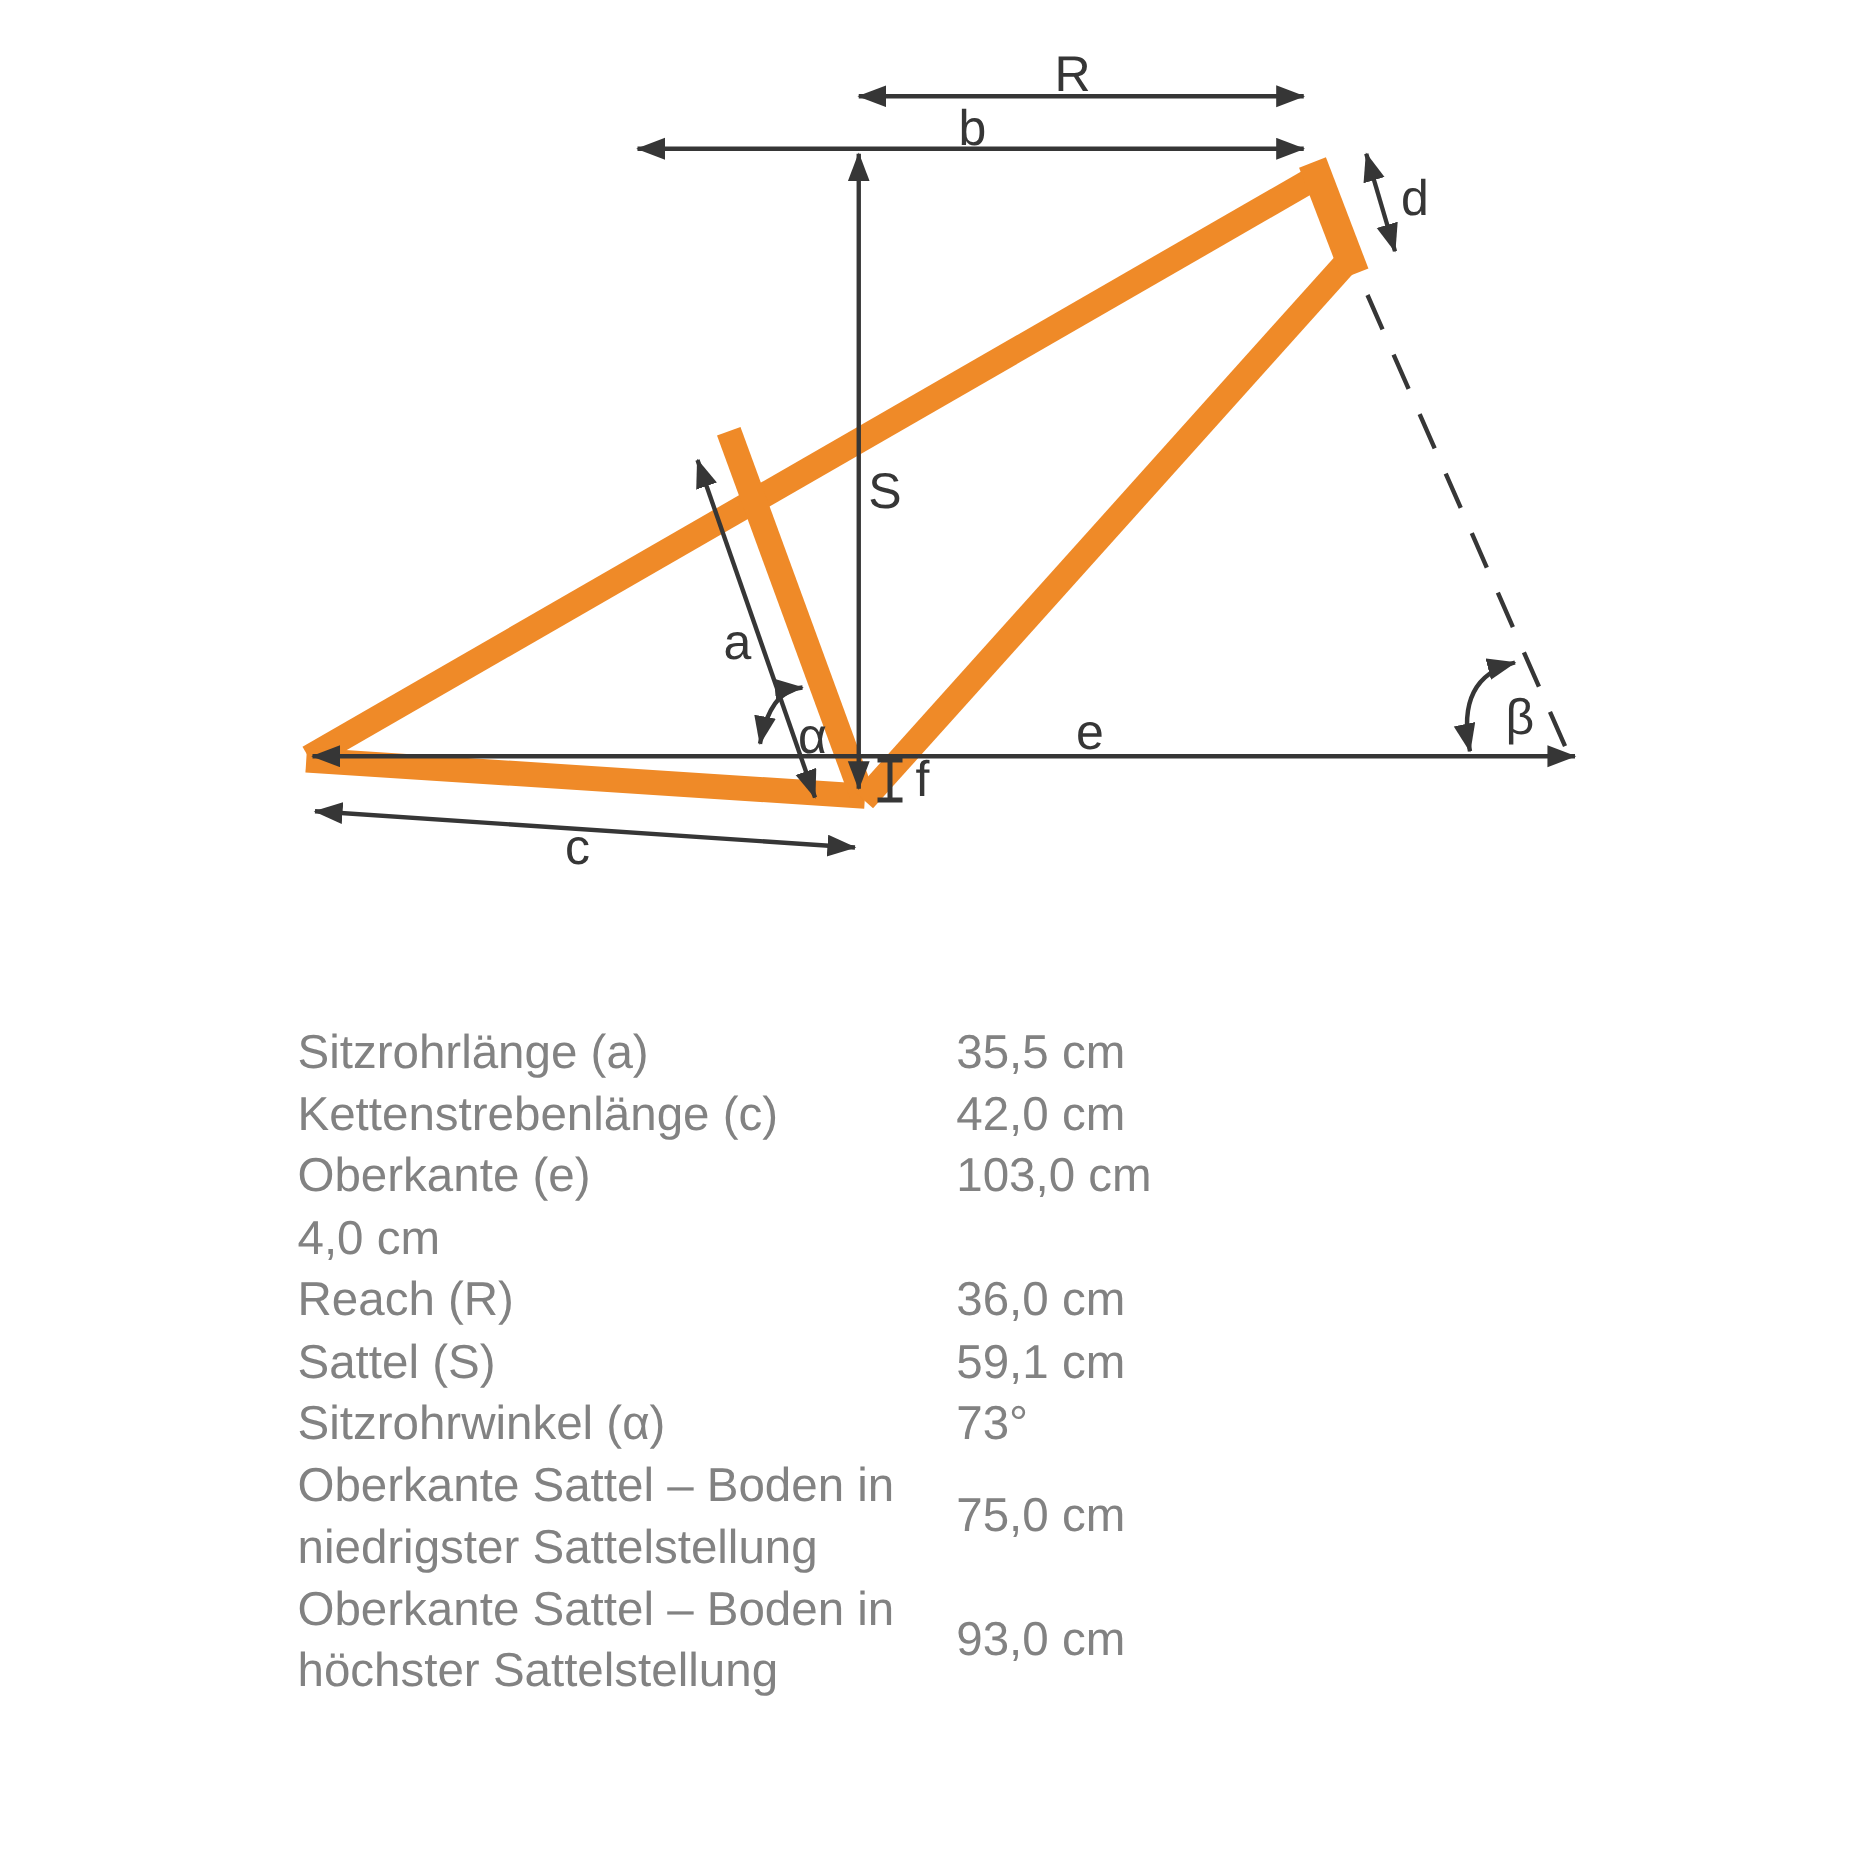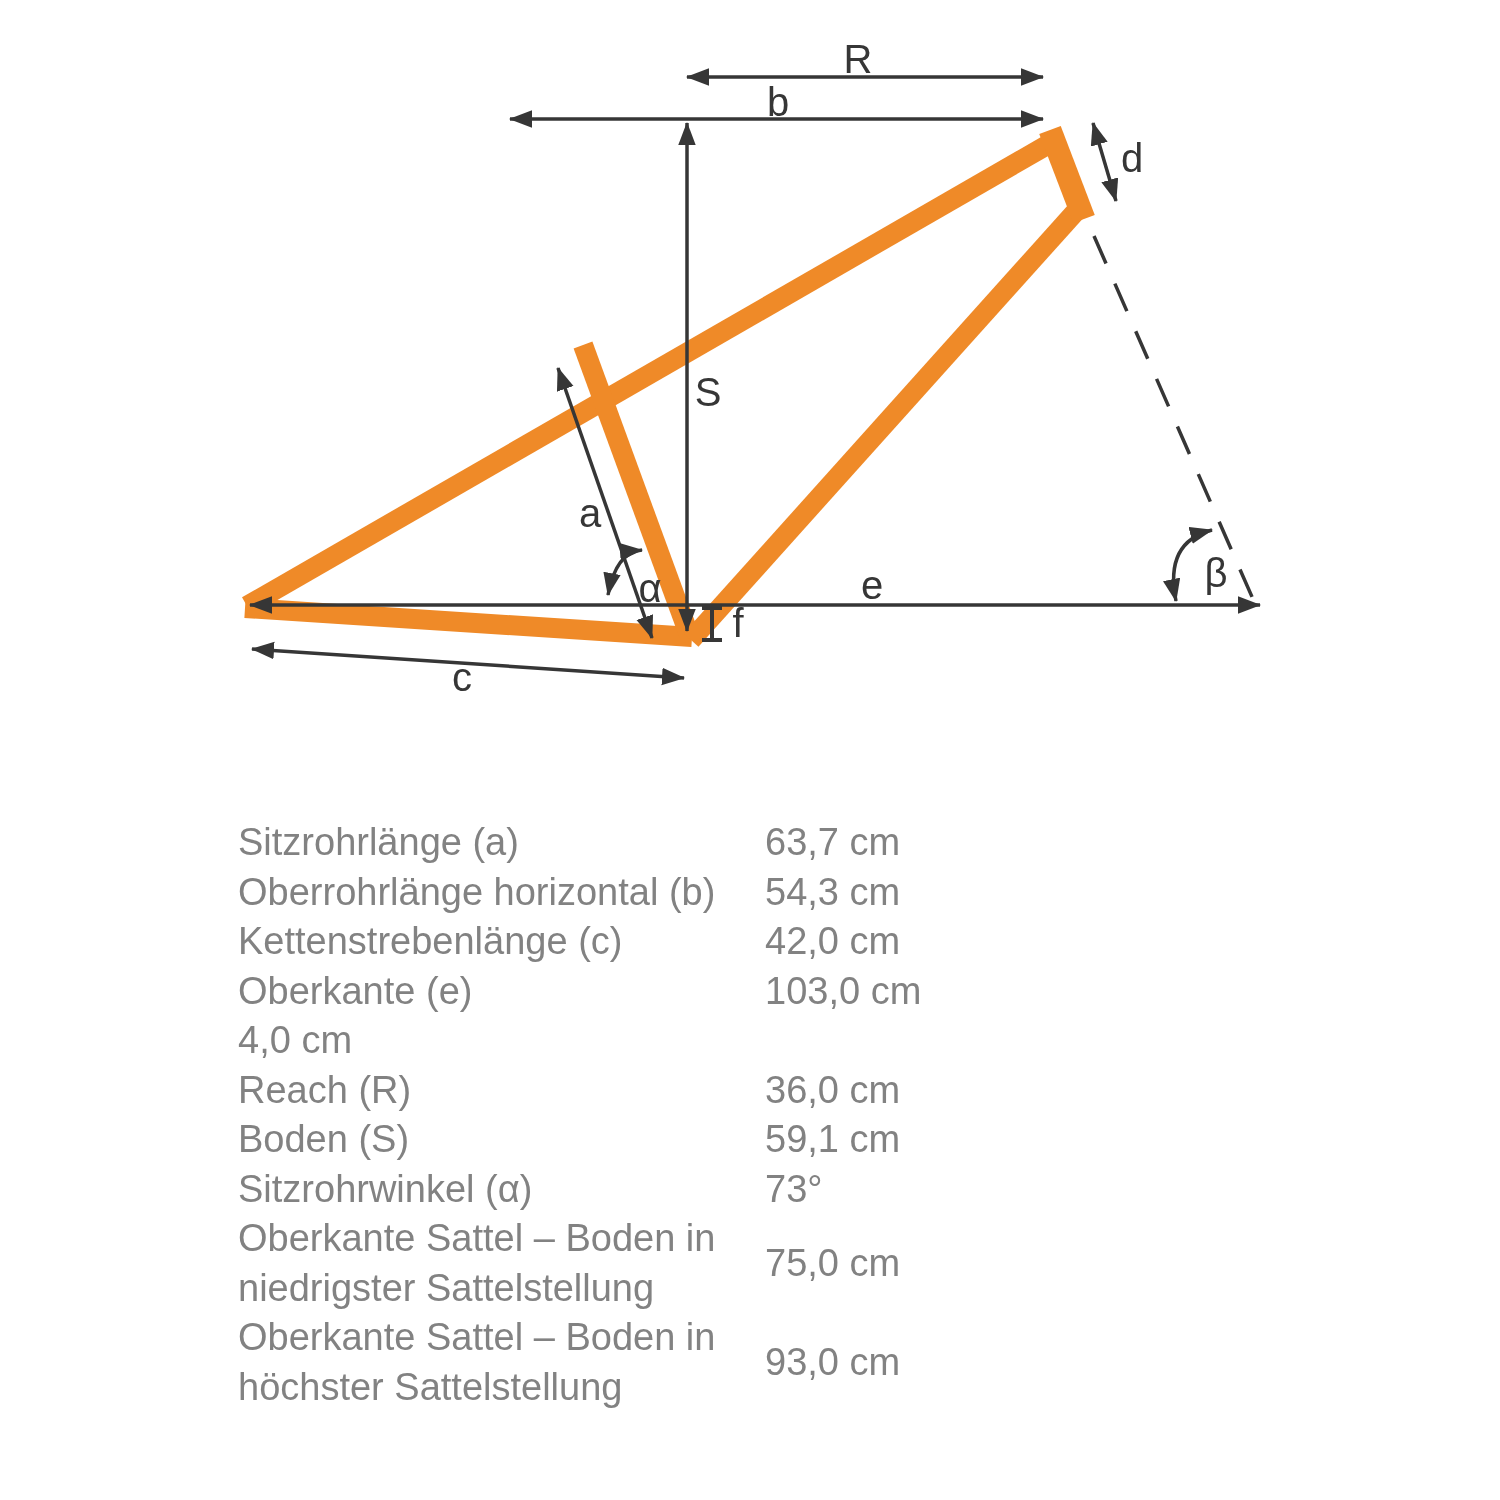--- a/index.html
+++ b/index.html
@@ -92,43 +92,39 @@
     <text class="dim-label" x="650" y="602">α</text>
     <text class="dim-label" x="872" y="599">e</text>
     <text class="dim-label" x="738" y="637">f</text>
     <text class="dim-label" x="462" y="691">c</text>
     <text class="dim-label" x="1216" y="587">β</text>
   </svg>
 
   <div class="spec-table">
     <div class="spec-row">
       <div class="spec-label">Sitzrohrlänge (a)</div>
-      <div class="spec-value">63,7 cm</div>
-    </div>
-    <div class="spec-row">
-      <div class="spec-label">Oberrohrlänge horizontal (b)</div>
-      <div class="spec-value">54,3 cm</div>
+      <div class="spec-value">35,5 cm</div>
     </div>
     <div class="spec-row">
       <div class="spec-label">Kettenstrebenlänge (c)</div>
       <div class="spec-value">42,0 cm</div>
     </div>
     <div class="spec-row">
       <div class="spec-label">Oberkante (e)</div>
       <div class="spec-value">103,0 cm</div>
     </div>
     <div class="spec-row">
       <div class="spec-value">4,0 cm</div>
     </div>
     <div class="spec-row">
       <div class="spec-label">Reach (R)</div>
       <div class="spec-value">36,0 cm</div>
     </div>
     <div class="spec-row">
-      <div class="spec-label">Boden (S)</div>
+      <div class="spec-label">Sattel (S)</div>
       <div class="spec-value">59,1 cm</div>
     </div>
     <div class="spec-row">
       <div class="spec-label">Sitzrohrwinkel (α)</div>
       <div class="spec-value">73°</div>
     </div>
     <div class="spec-row">
       <div class="spec-label">Oberkante Sattel – Boden in
 niedrigster Sattelstellung</div>
       <div class="spec-value">75,0 cm</div>

